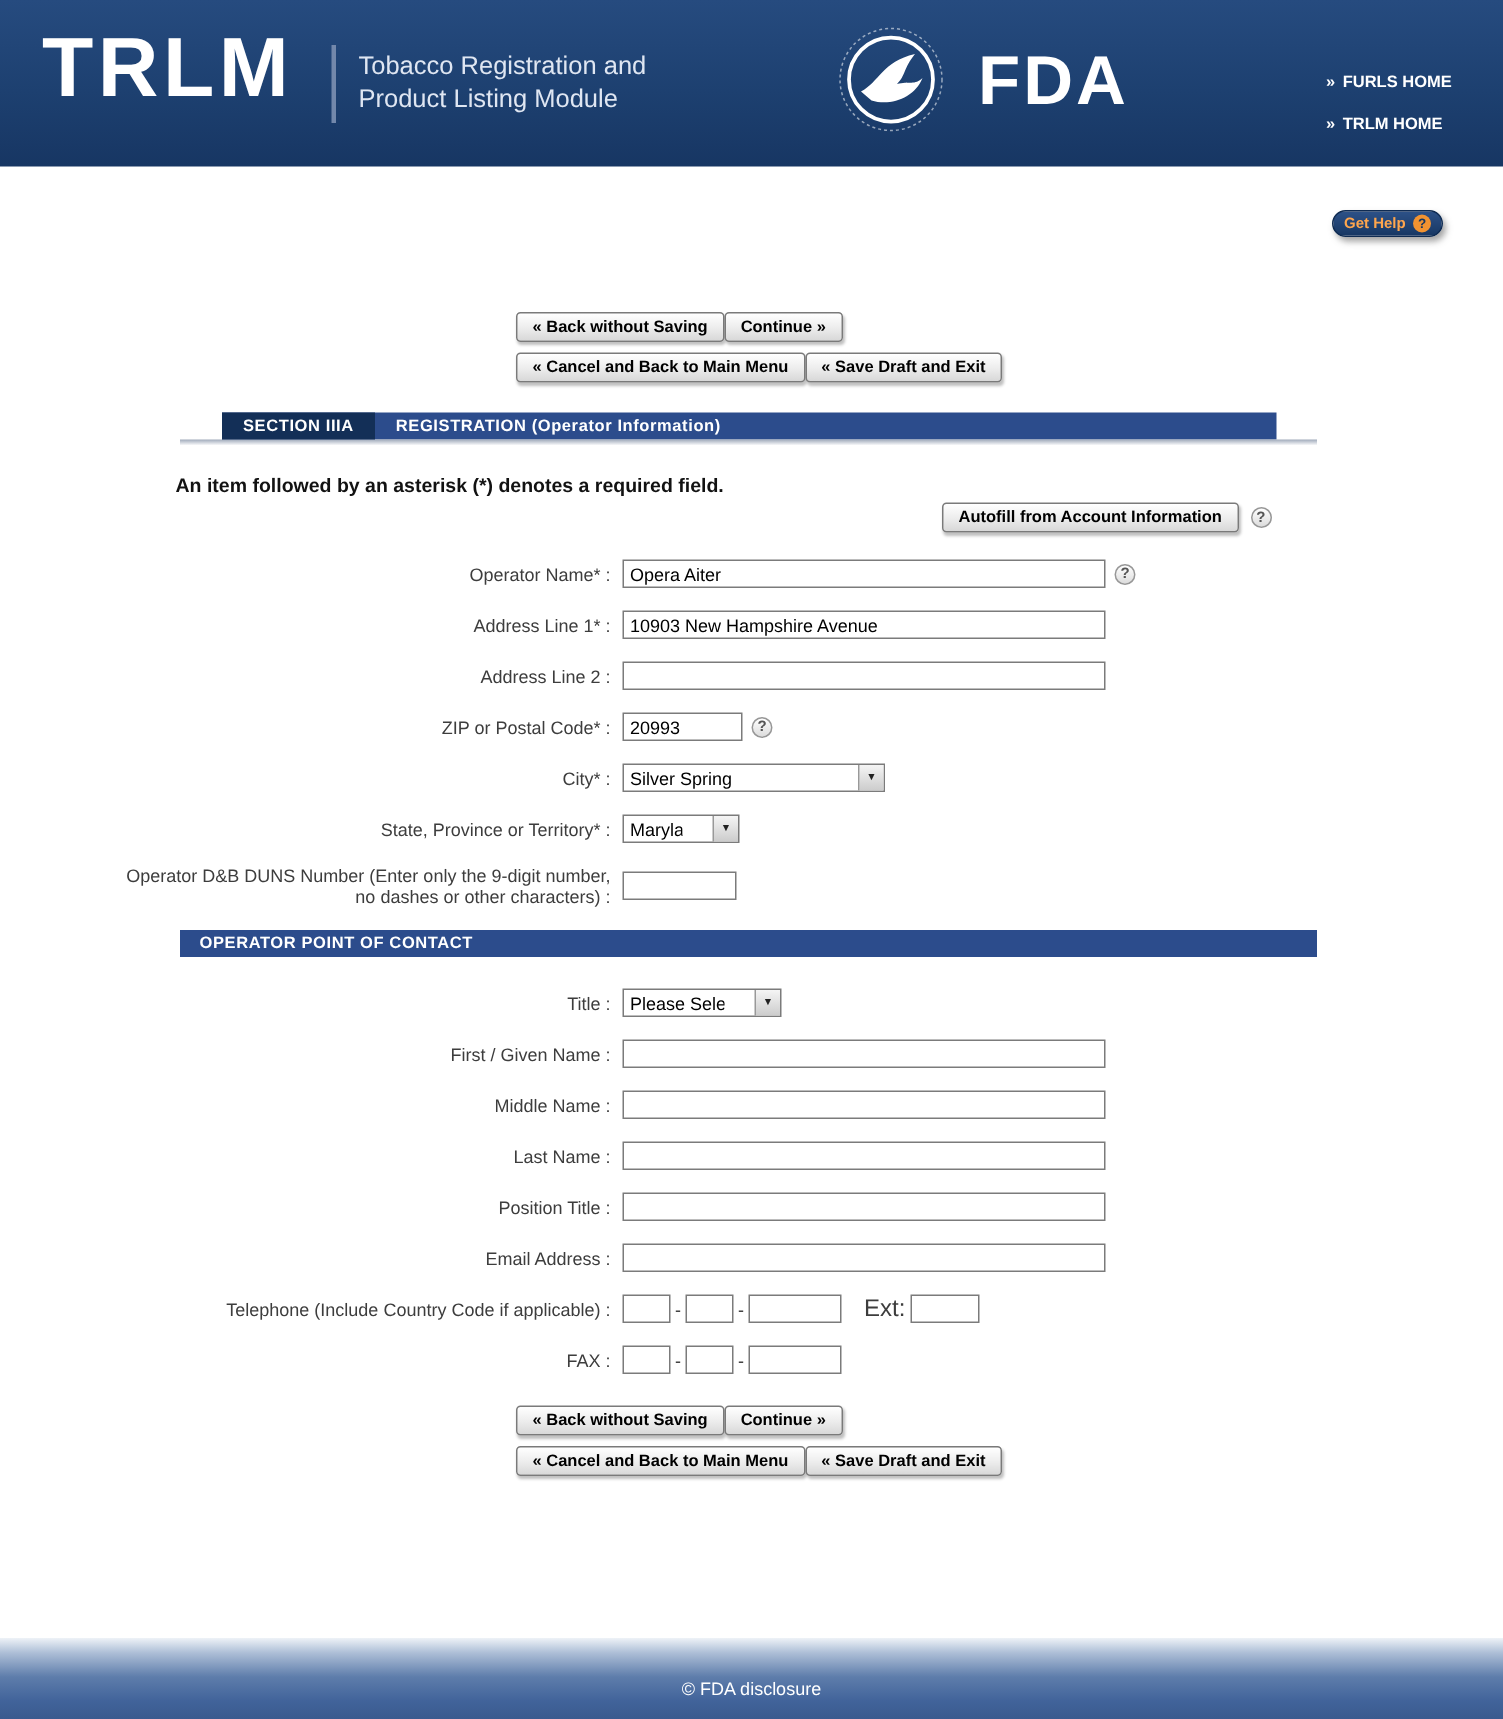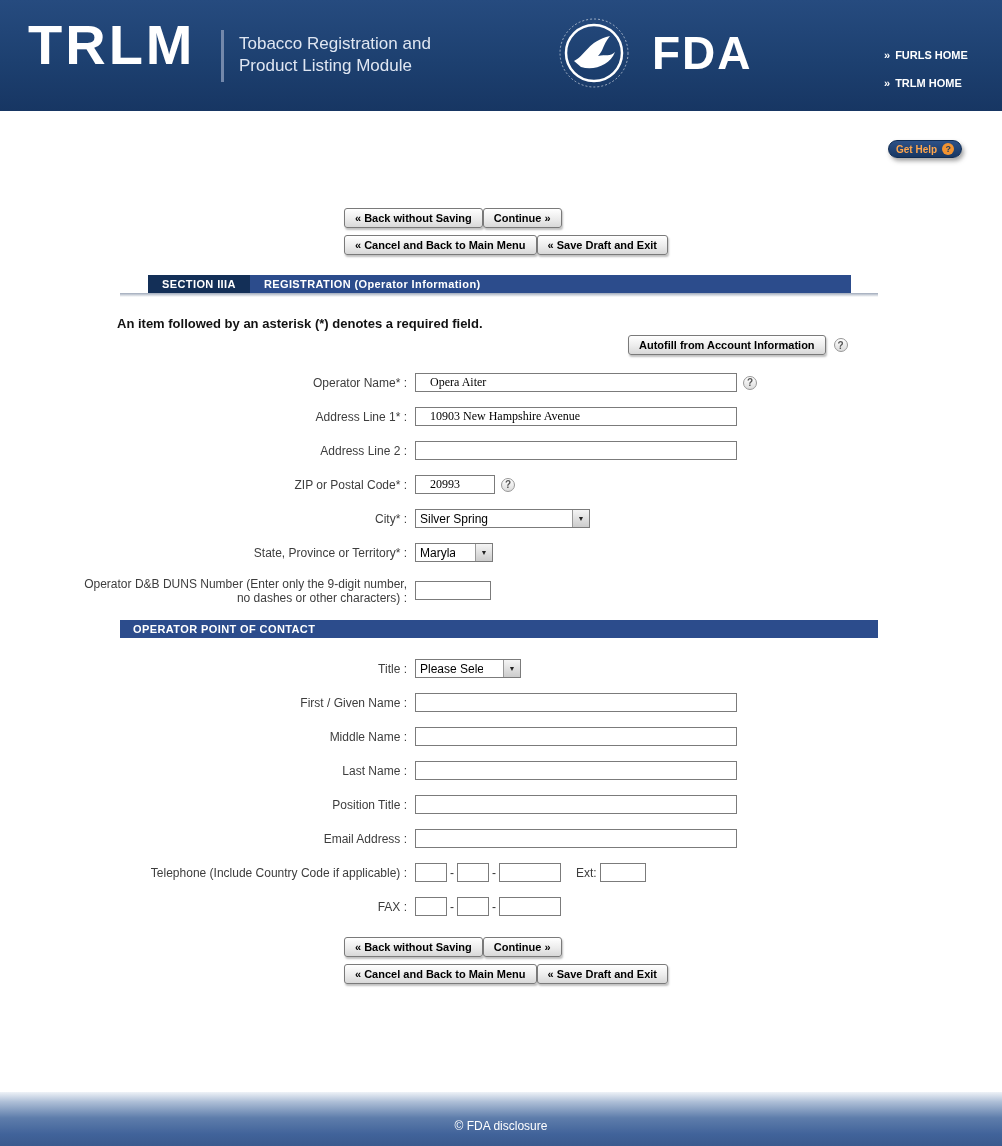--- a/index.html
+++ b/index.html
@@ -52,35 +52,35 @@
 
   
   .form { margin-top:18px; }
   .frow { display:flex; align-items:center; margin-bottom:15px; }
   .frow.tight .fctrl { gap:3px; }
   .frow.duns { align-items:flex-start; }
   .frow.duns .tin { margin-top:4px; }
   .flabel { flex:none; width:415px; padding-right:8px; text-align:right; font-size:12px; color:#3d3d3d; line-height:14px; }
   .flabel.pre { white-space:pre-line; }
   .fctrl { display:flex; align-items:center; gap:6px; }
-  .tin { height:19px; border:1px solid #7b7b7b; background:#fff; font-family:Liberation Serif, serif;
-    font-size:12px; padding:0 14px; }
+  .tin { height:19px; border:1px solid #7b7b7b; background:#fff; font-family:Liberation Sans, sans-serif;
+    font-size:12px; padding:0 4px; }
   .w-lg { width:322px; } .w-zip { width:80px; } .w-duns { width:76px; }
   .w-tel1 { width:32px; } .w-tel3 { width:62px; } .w-ext { width:46px; }
   .help { flex:none; width:14px; height:14px; border-radius:50%;
     background:linear-gradient(180deg,#ffffff,#dcdcdc); border:1px solid #979797; color:#555;
     font-size:10px; font-weight:bold; display:flex; align-items:center; justify-content:center; cursor:pointer; }
   .select { height:19px; border:1px solid #7b7b7b; background:#fff; display:flex; align-items:center; cursor:pointer;gap:20px; }
   .w-city { width:175px; } .w-state { width:78px; } .w-title { width:106px; }
   .sel-text { flex:1; font-size:12px; padding:0 4px; white-space:nowrap; overflow:hidden; }
   .sel-btn { flex:none; width:17px; height:100%; border-left:1px solid #999;
     background:linear-gradient(180deg,#f5f5f5,#cccccc); display:flex; align-items:center; justify-content:center;
     font-size:7px; color:#222; }
   .dash { font-size:12px; color:#333; }
-  .extlbl { font-size:12px; color:#3d3d3d; margin-left:12px; }
+  .extlbl { font-size:16px; color:#3d3d3d; margin-left:12px; }
 
   
   .footer { margin-top:auto; flex:none; height:54px; width:100%;
     background:linear-gradient(180deg,#eef2f7 0%,#aebfd7 18%,#5e7dab 48%,#41639a 78%,#3a5a8e 100%);
     display:flex; align-items:center; justify-content:center; padding-top:14px;
     color:#fff; font-size:12px; }
 </style>
 </head>
 <body>
 

